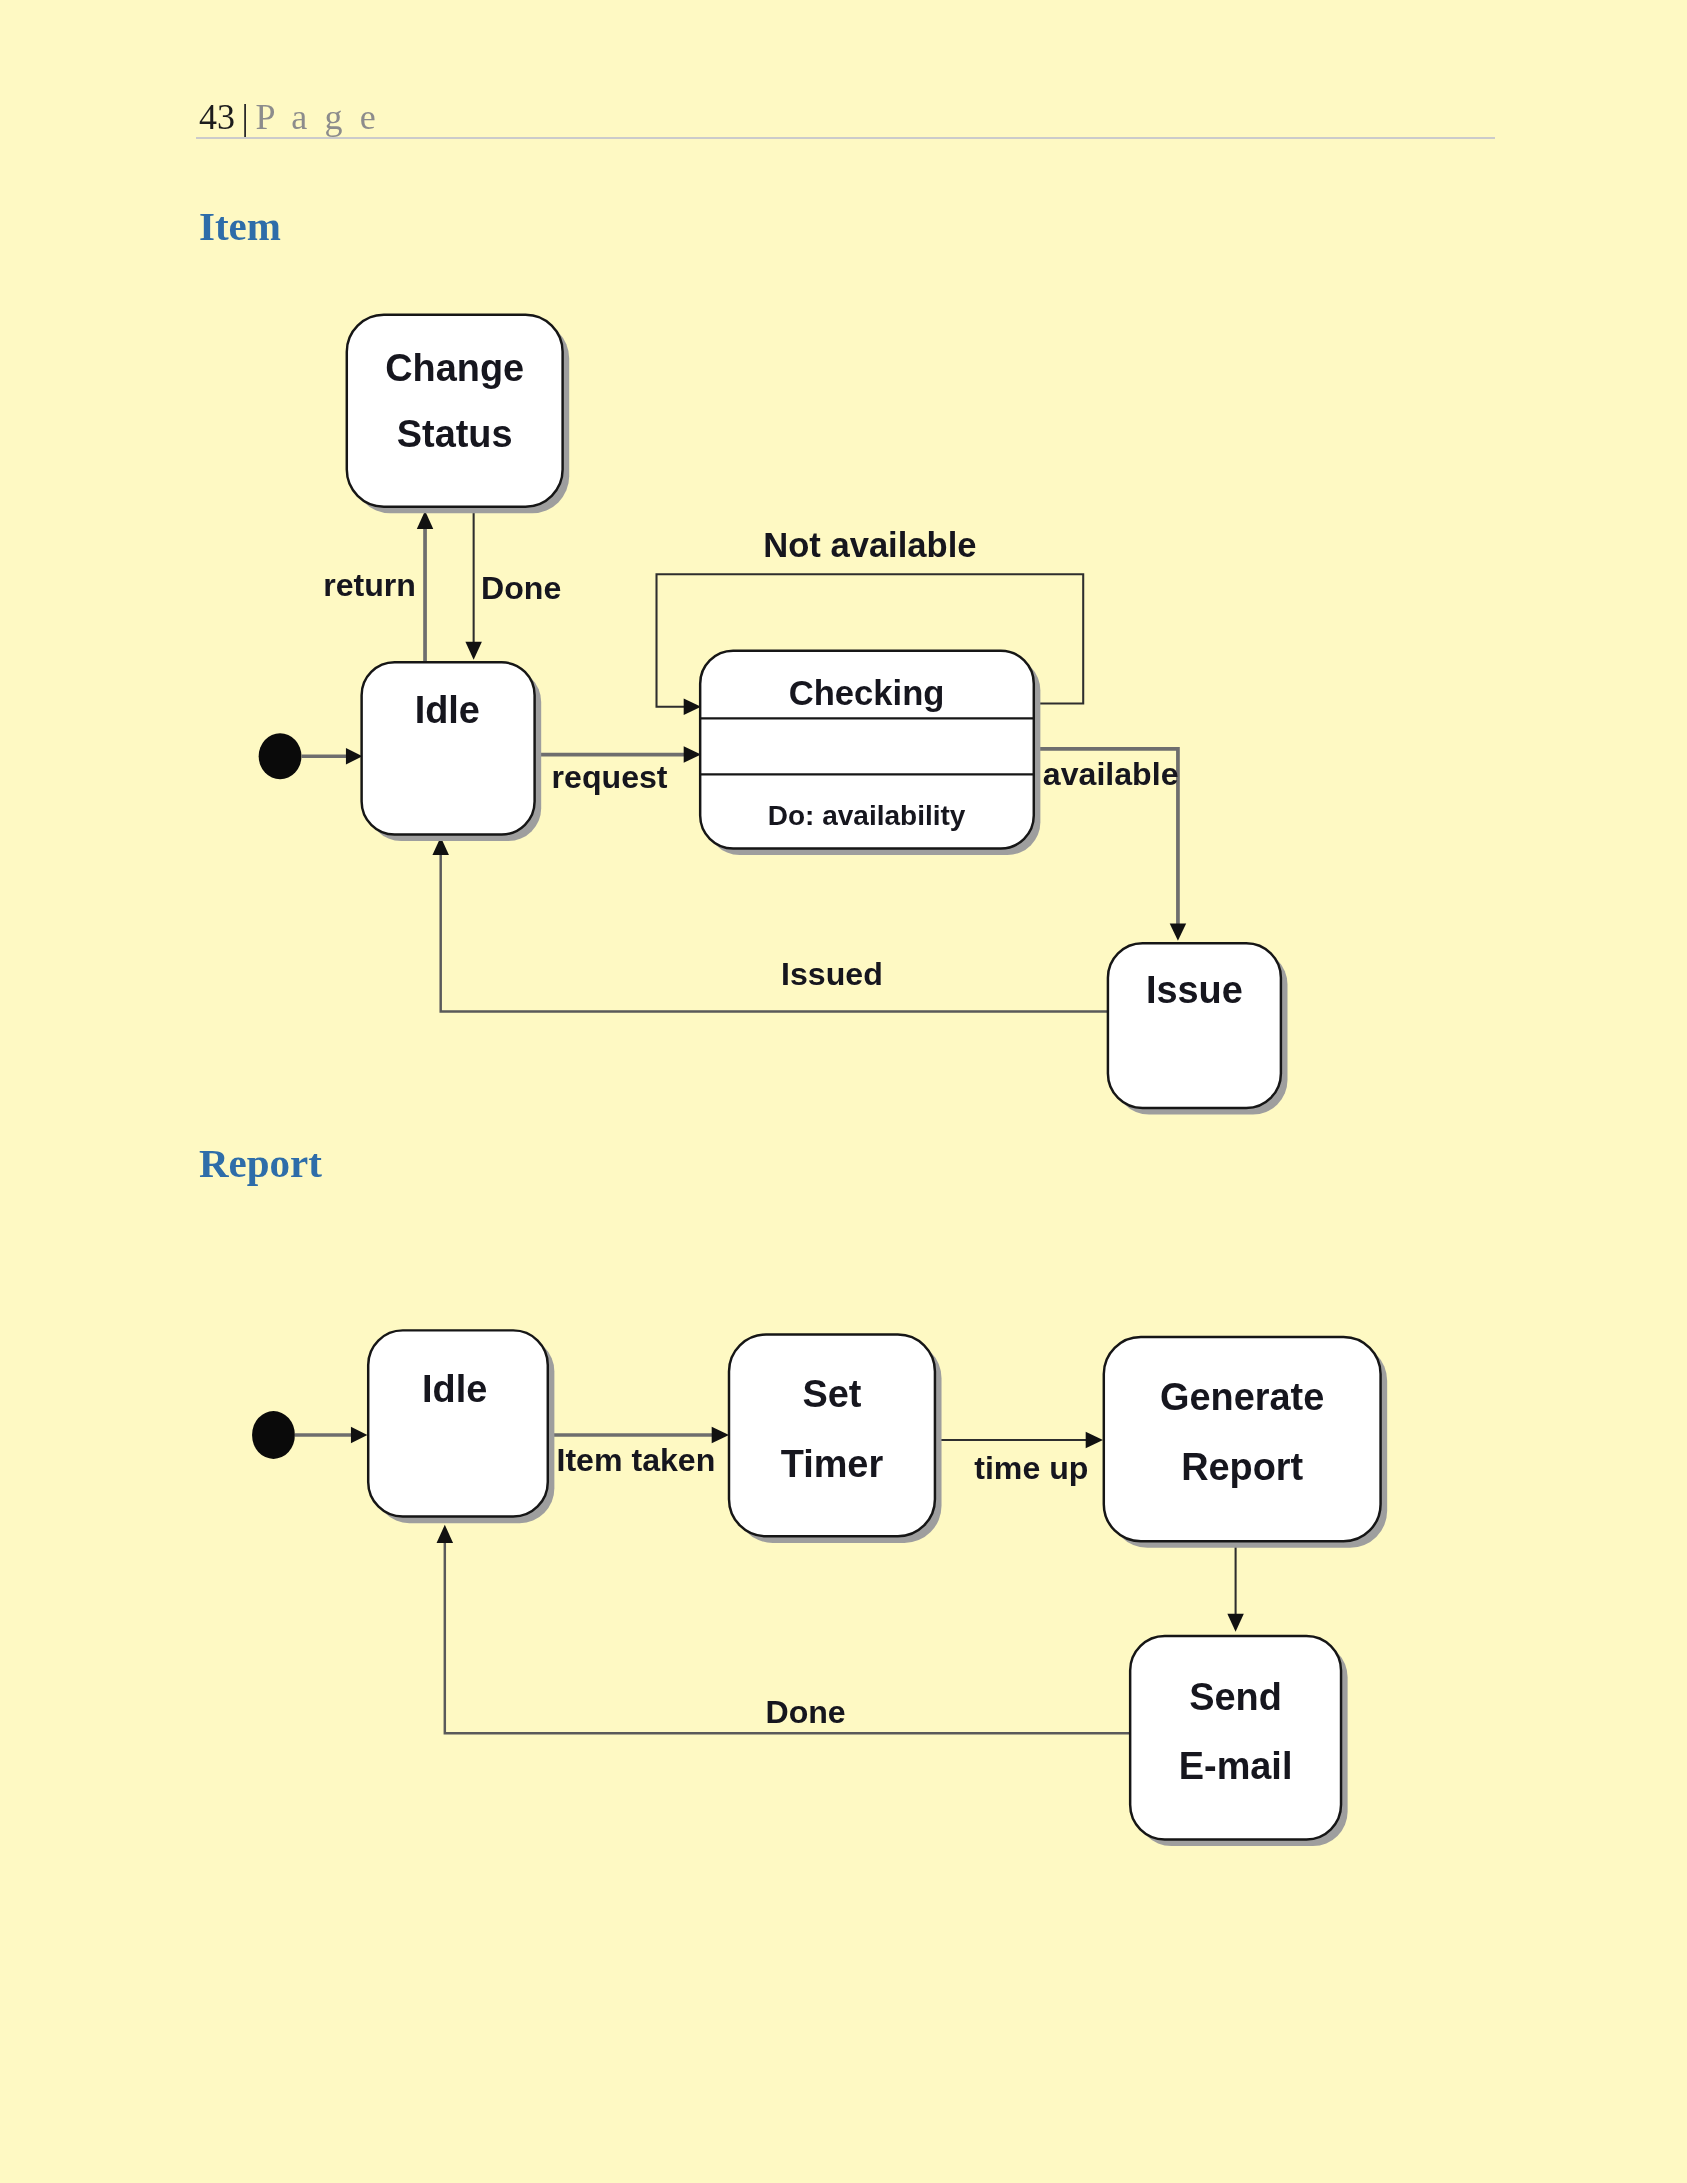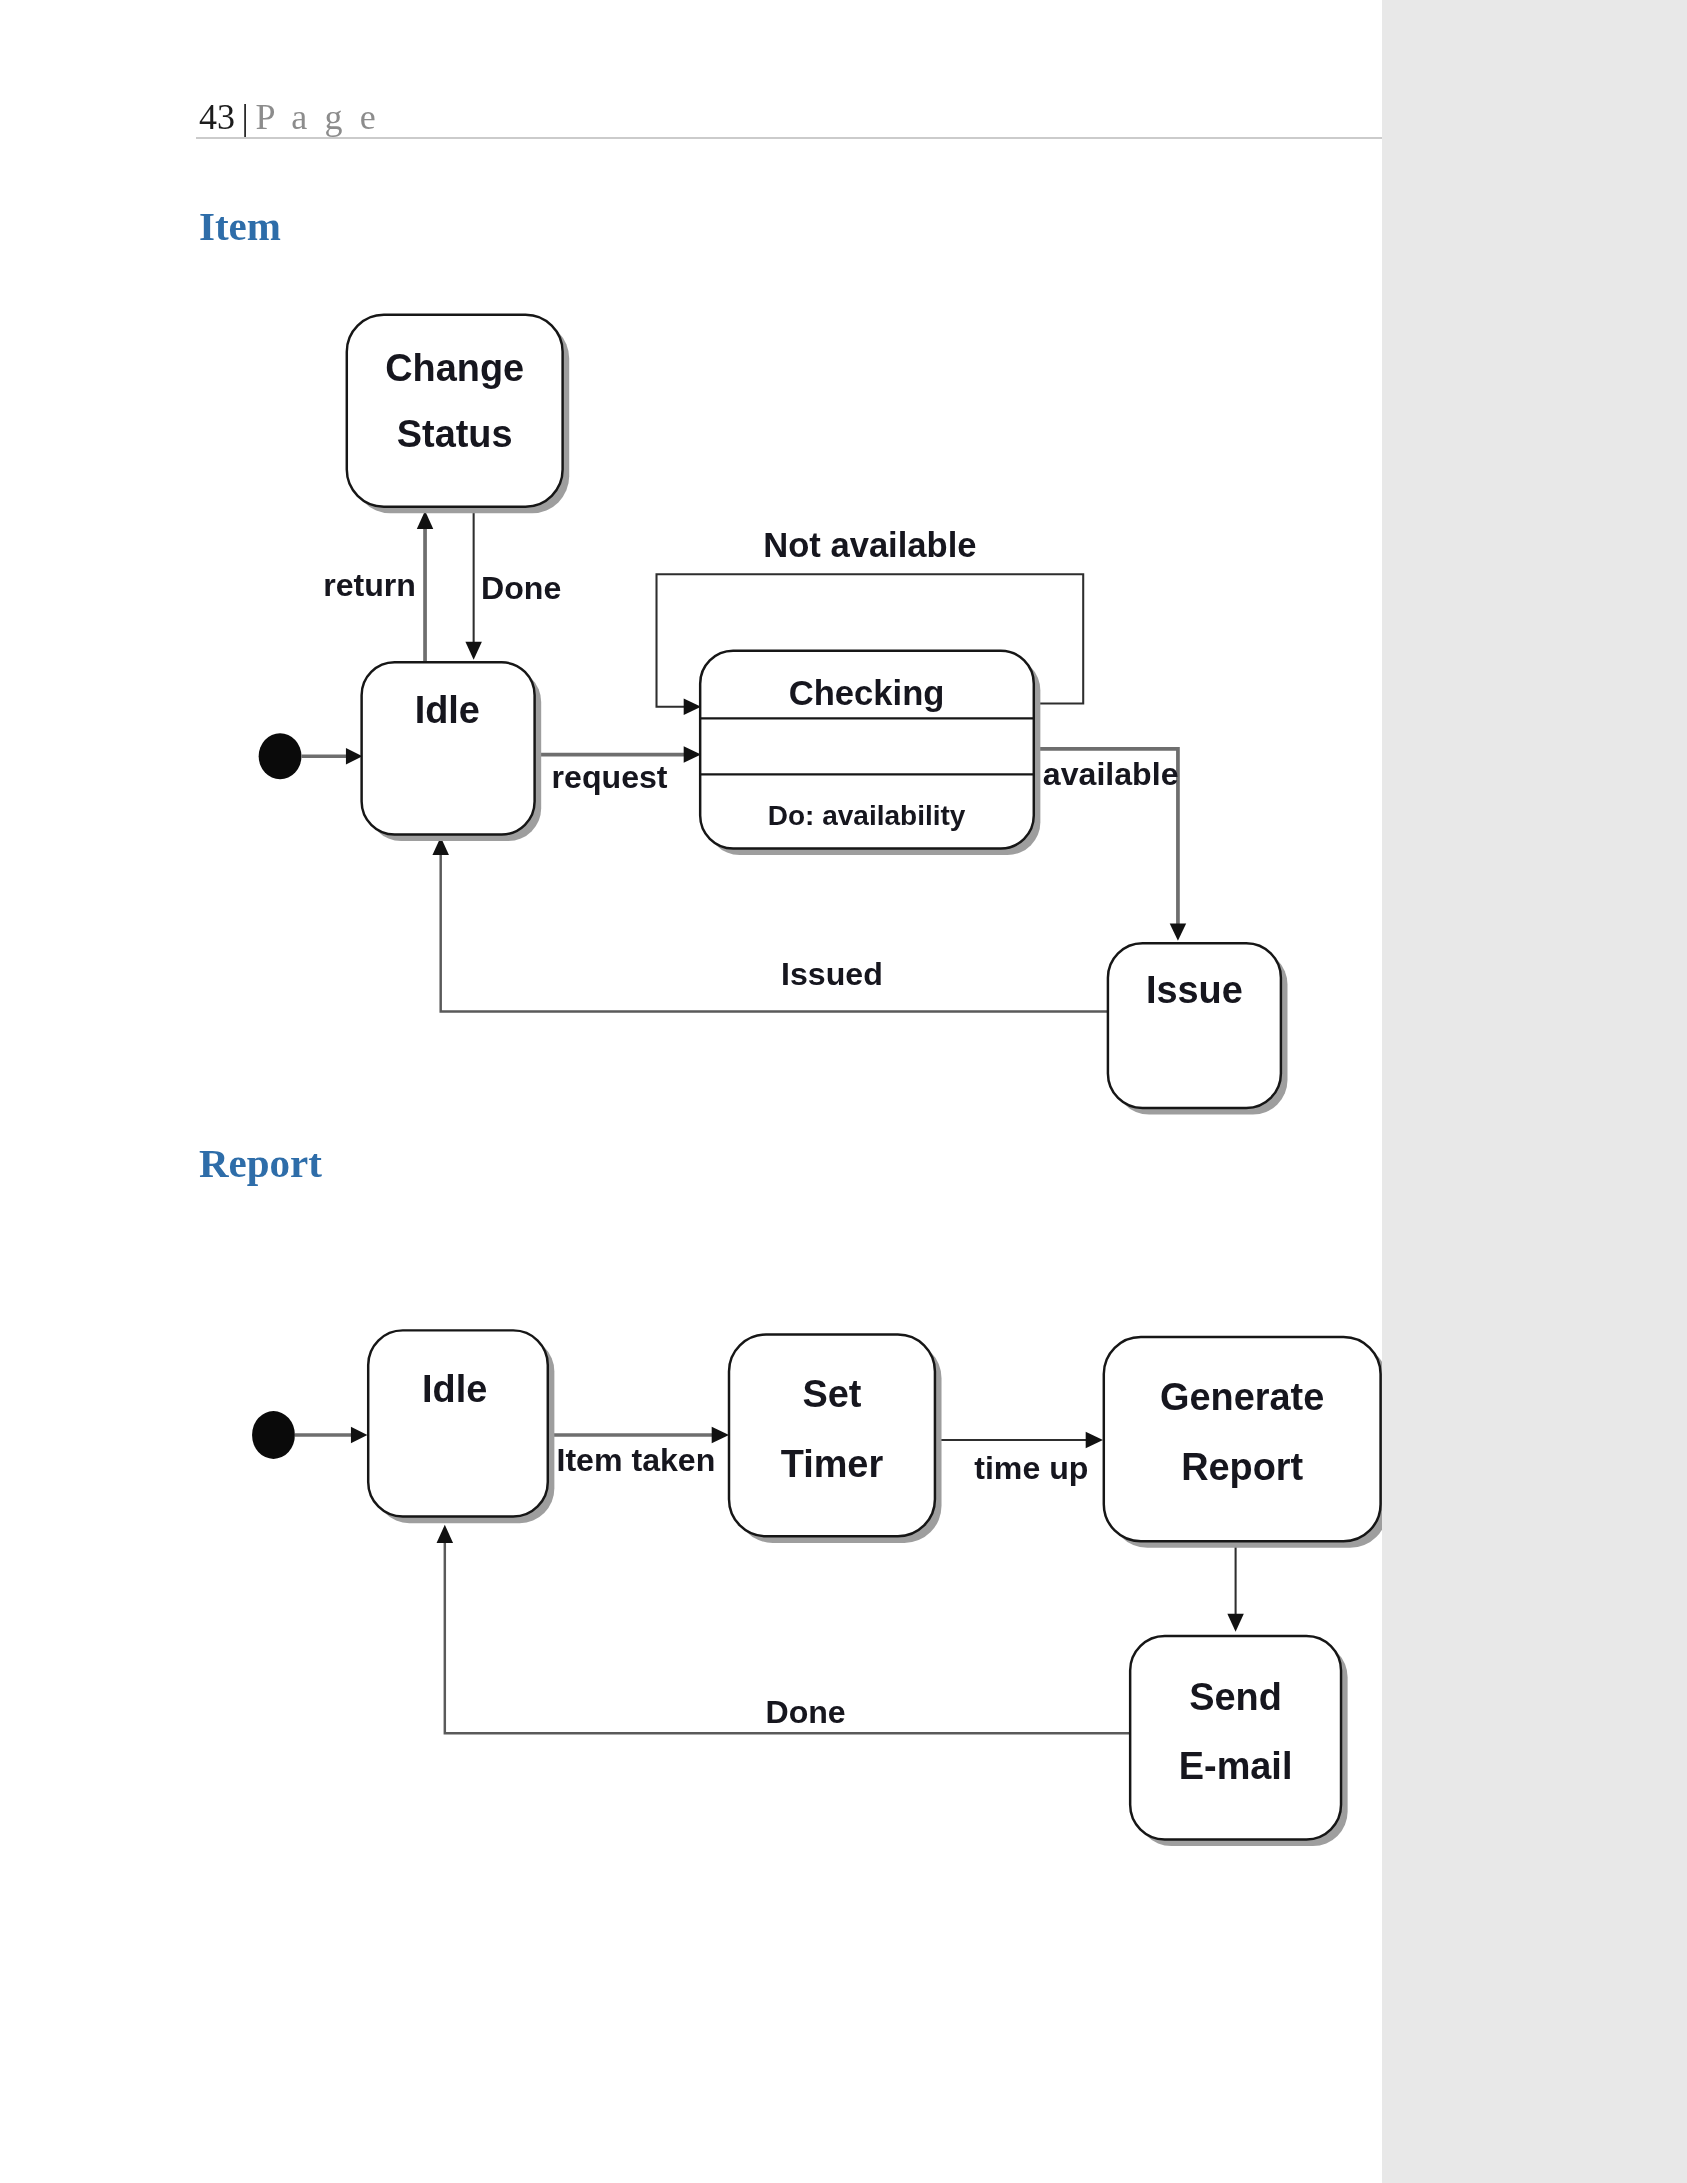--- a/index.html
+++ b/index.html
@@ -1,19 +1,19 @@
 <!DOCTYPE html>
 <html style="font-size:13px"><head>
 <meta charset="utf-8">
 <style>
   html,body{margin:0;padding:0;background:#e8e8e8;}
   .page{
     position:relative;
-    width:1382px;height:2183px;
-    background:#ffffff;
+    width:1687px;height:2183px;
+    background:#fef9c3;
     overflow:hidden;
     font-family:"Liberation Sans",sans-serif;
   }
   
   .pg-header{
     position:absolute;left:199px;top:97px;
     font-family:"Liberation Serif",serif;
     font-size:36px;line-height:40px;color:#1c1c1c;
     white-space:nowrap;
   }

